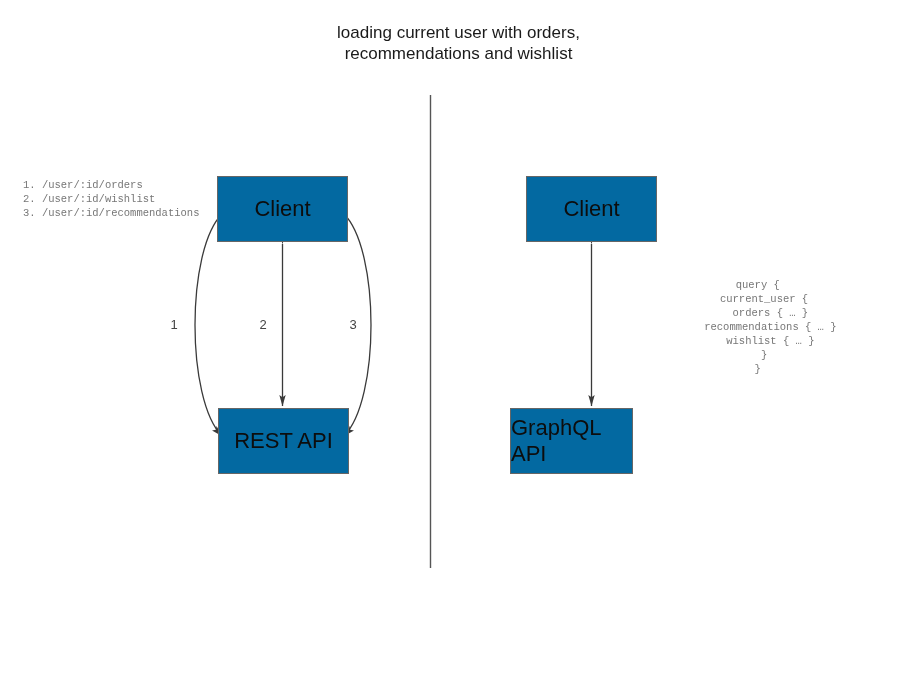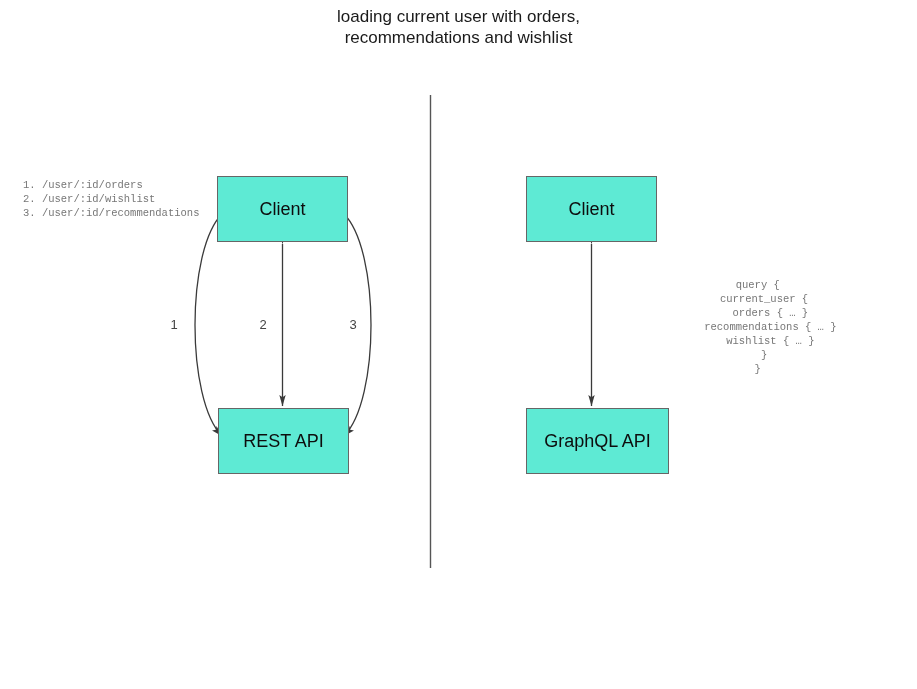--- a/index.html
+++ b/index.html
@@ -22,45 +22,45 @@
     top: 0;
     width: 917px;
     height: 689px;
   }
 
   .abs { position: absolute; }
 
   
   #title {
     left: 0;
-    top: 6px;
+    top: 22px;
     width: 917px;
     text-align: center;
     font-size: 17px;
     line-height: 21px;
     color: #1a1a1a;
     white-space: pre-line;
   }
 
   
   .node {
-    background: #5eead4;
+    background: #0369a1;
     border: 1.4px solid #666666;
     box-sizing: border-box;
     display: flex;
     align-items: center;
     justify-content: center;
-    font-size: 18px;
+    font-size: 22px;
     color: #0d0d0d;
   }
 
   #client-left   { left: 217px; top: 176px; width: 131px; height: 66px; }
   #rest-api      { left: 218px; top: 408px; width: 131px; height: 66px; }
   #client-right  { left: 526px; top: 176px; width: 131px; height: 66px; }
-  #graphql-api   { left: 526px; top: 408px; width: 143px; height: 66px; }
+  #graphql-api   { left: 510px; top: 408px; width: 123px; height: 66px; }
 
   
   .code {
     font-family: "Liberation Mono", "DejaVu Sans Mono", monospace;
     font-size: 10.5px;
     line-height: 14px;
     color: #777777;
     white-space: pre;
     margin-left: 15px;
   }

